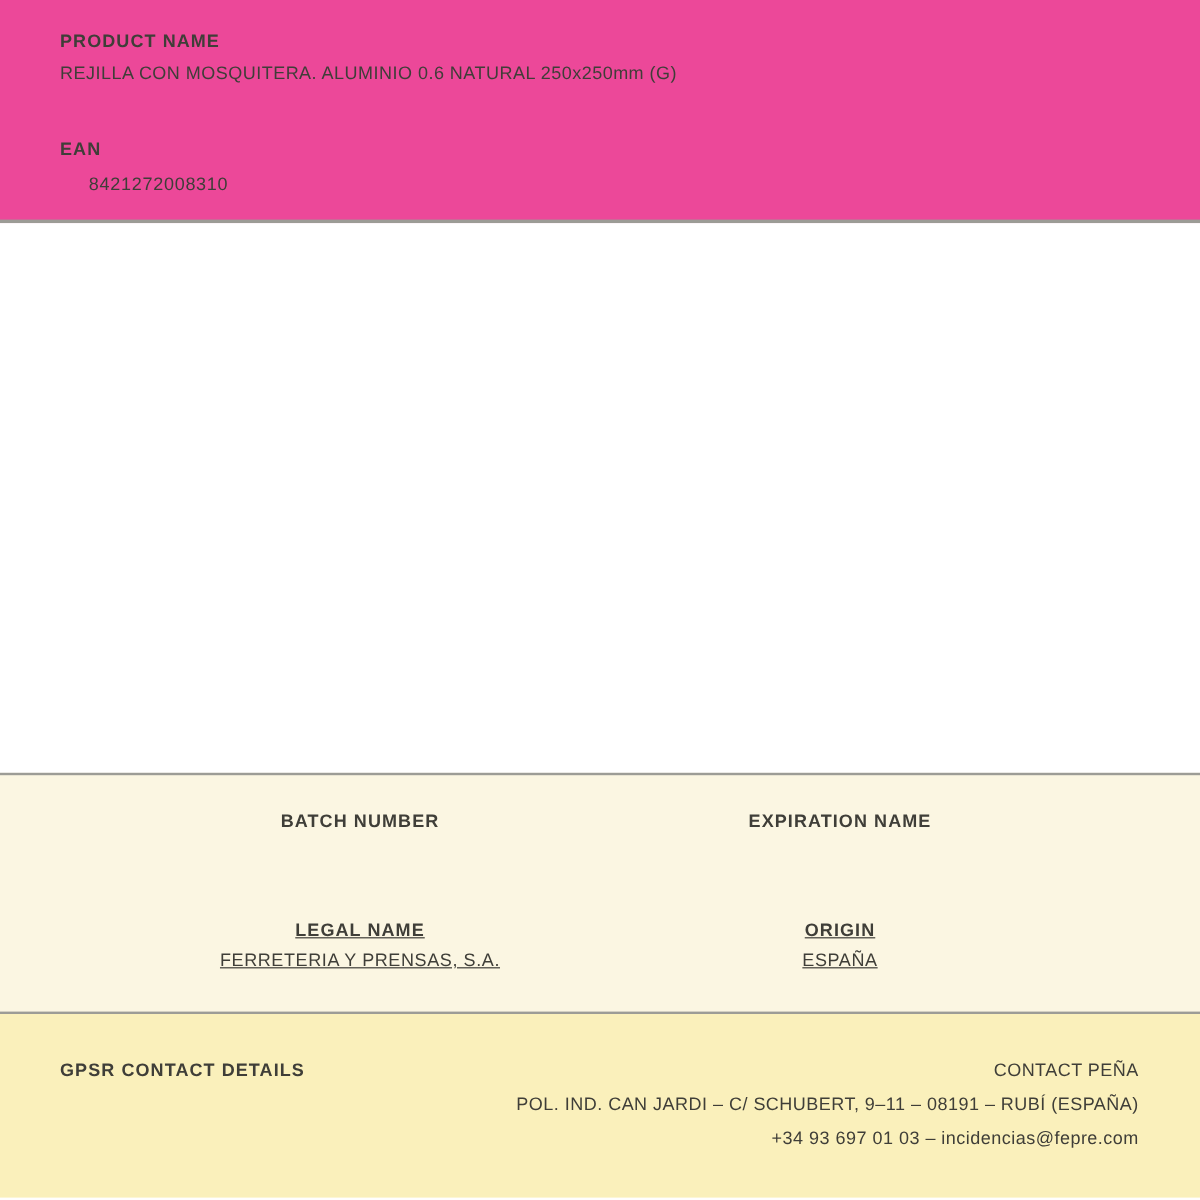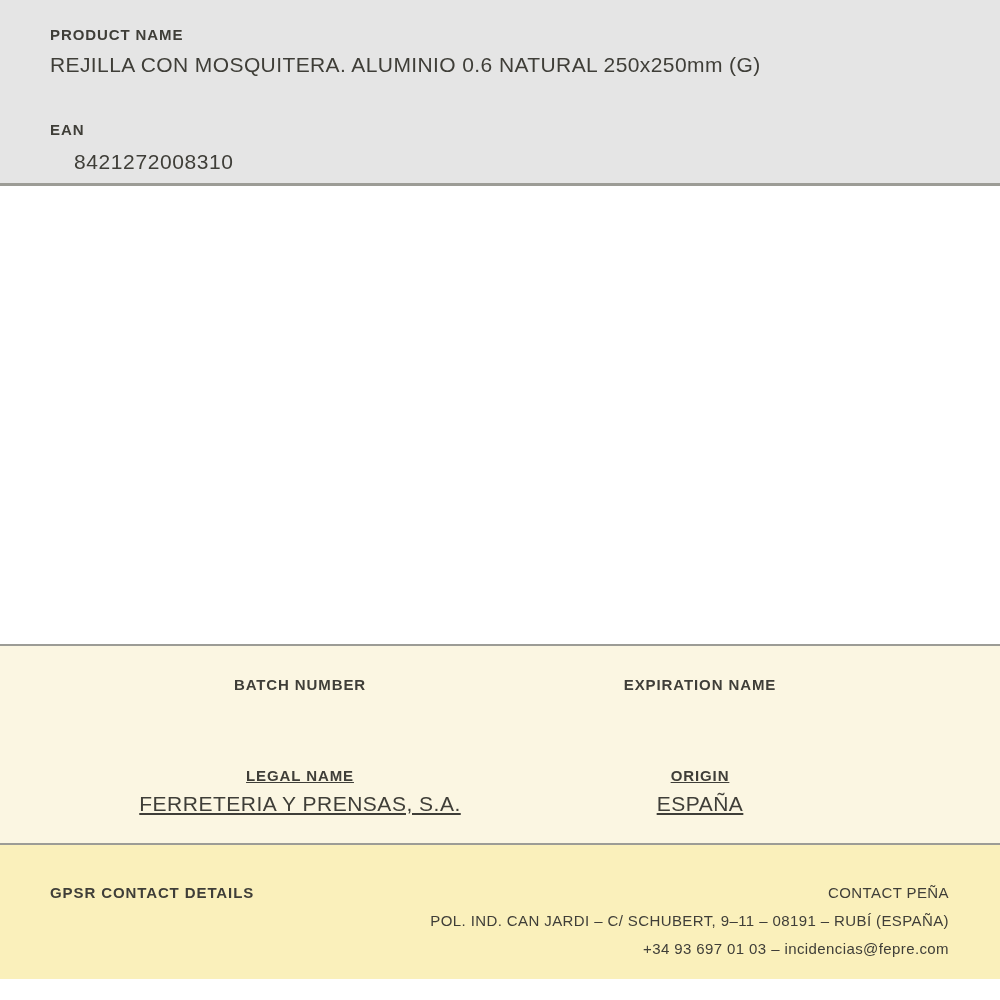--- a/index.html
+++ b/index.html
@@ -14,32 +14,32 @@
     width: 1000px;
     height: 1000px;
     background: #ffffff;
     overflow: hidden;
   }
 
   
   .section-top {
     box-sizing: border-box;
     height: 186px;
-    background: #e5e5e5;
+    background: #ec4899;
     border-bottom: 3px solid #9c9c96;
     padding: 27px 50px 0 50px;
   }
   .field-label {
     font-size: 15px;
     font-weight: bold;
     letter-spacing: 0.9px;
     line-height: 1;
   }
   .field-value {
-    font-size: 21px;
+    font-size: 15px;
     letter-spacing: 0.4px;
     line-height: 1;
     margin-top: 12px;
     min-height: 16px;
   }
   .field-ean { margin-top: 47px; }
   .field-ean .field-value { margin-top: 14px; letter-spacing: 0.6px; margin-left: 24px; }
 
   
   .section-spacer {
@@ -57,21 +57,21 @@
     padding: 31px 100px 0 100px;
   }
   .grid-row { display: flex; }
   .grid-cell { flex: 1 1 50%; text-align: center; }
   .grid-cell .field-value { letter-spacing: 0.5px; margin-top: 10px; }
   .grid-row-2 { margin-top: 50px; text-decoration: underline; }
 
   
   .section-bottom {
     box-sizing: border-box;
-    height: 134px;
+    height: 153px;
     background: #faf0bb;
     padding: 34px 51px 0 50px;
     display: flex;
     justify-content: space-between;
     align-items: flex-start;
   }
   .gpsr-label {
     font-size: 15px;
     font-weight: bold;
     letter-spacing: 0.9px;

